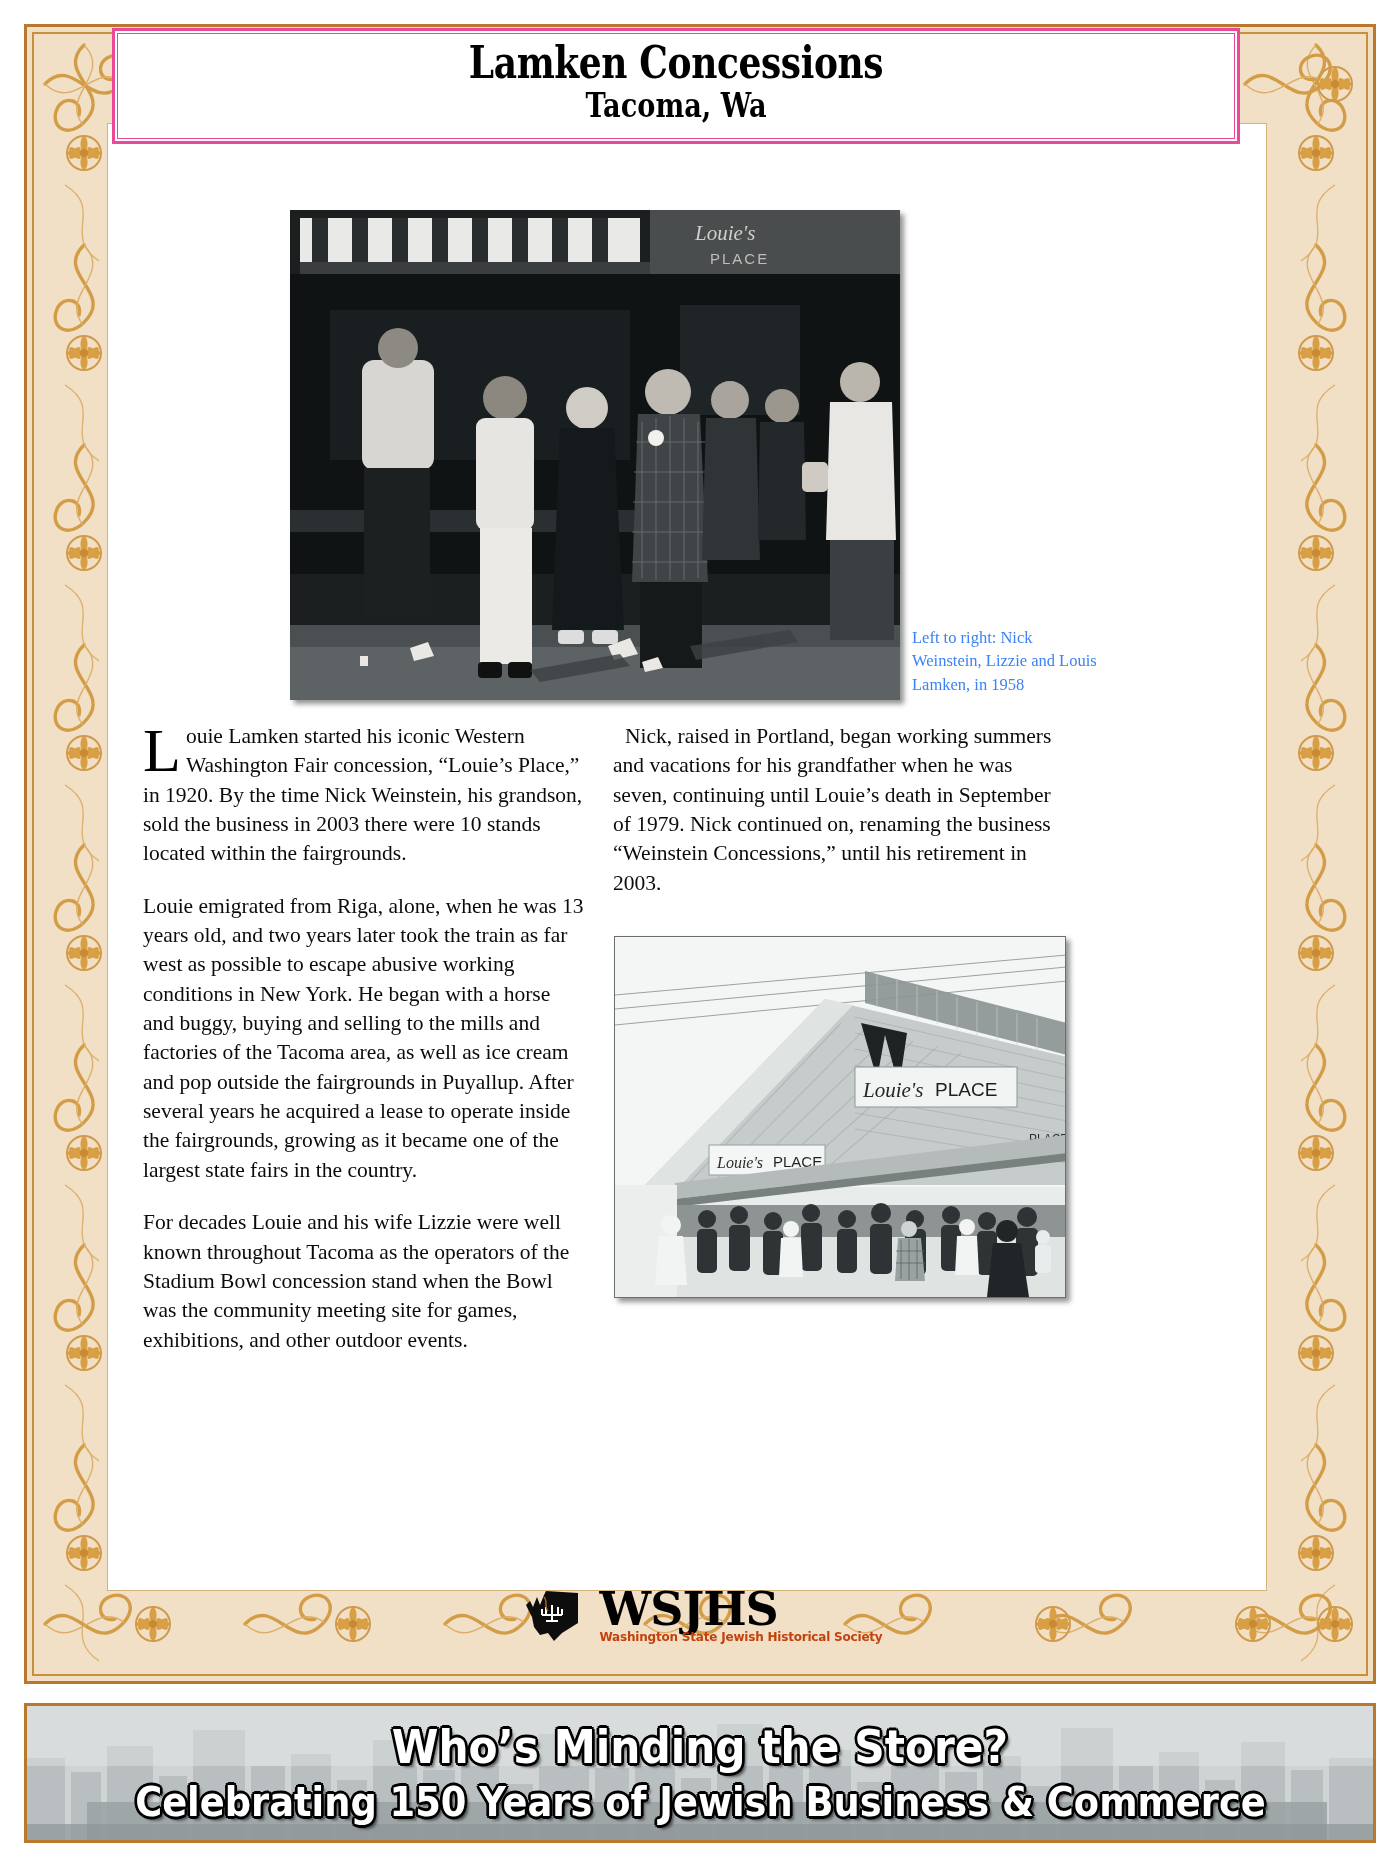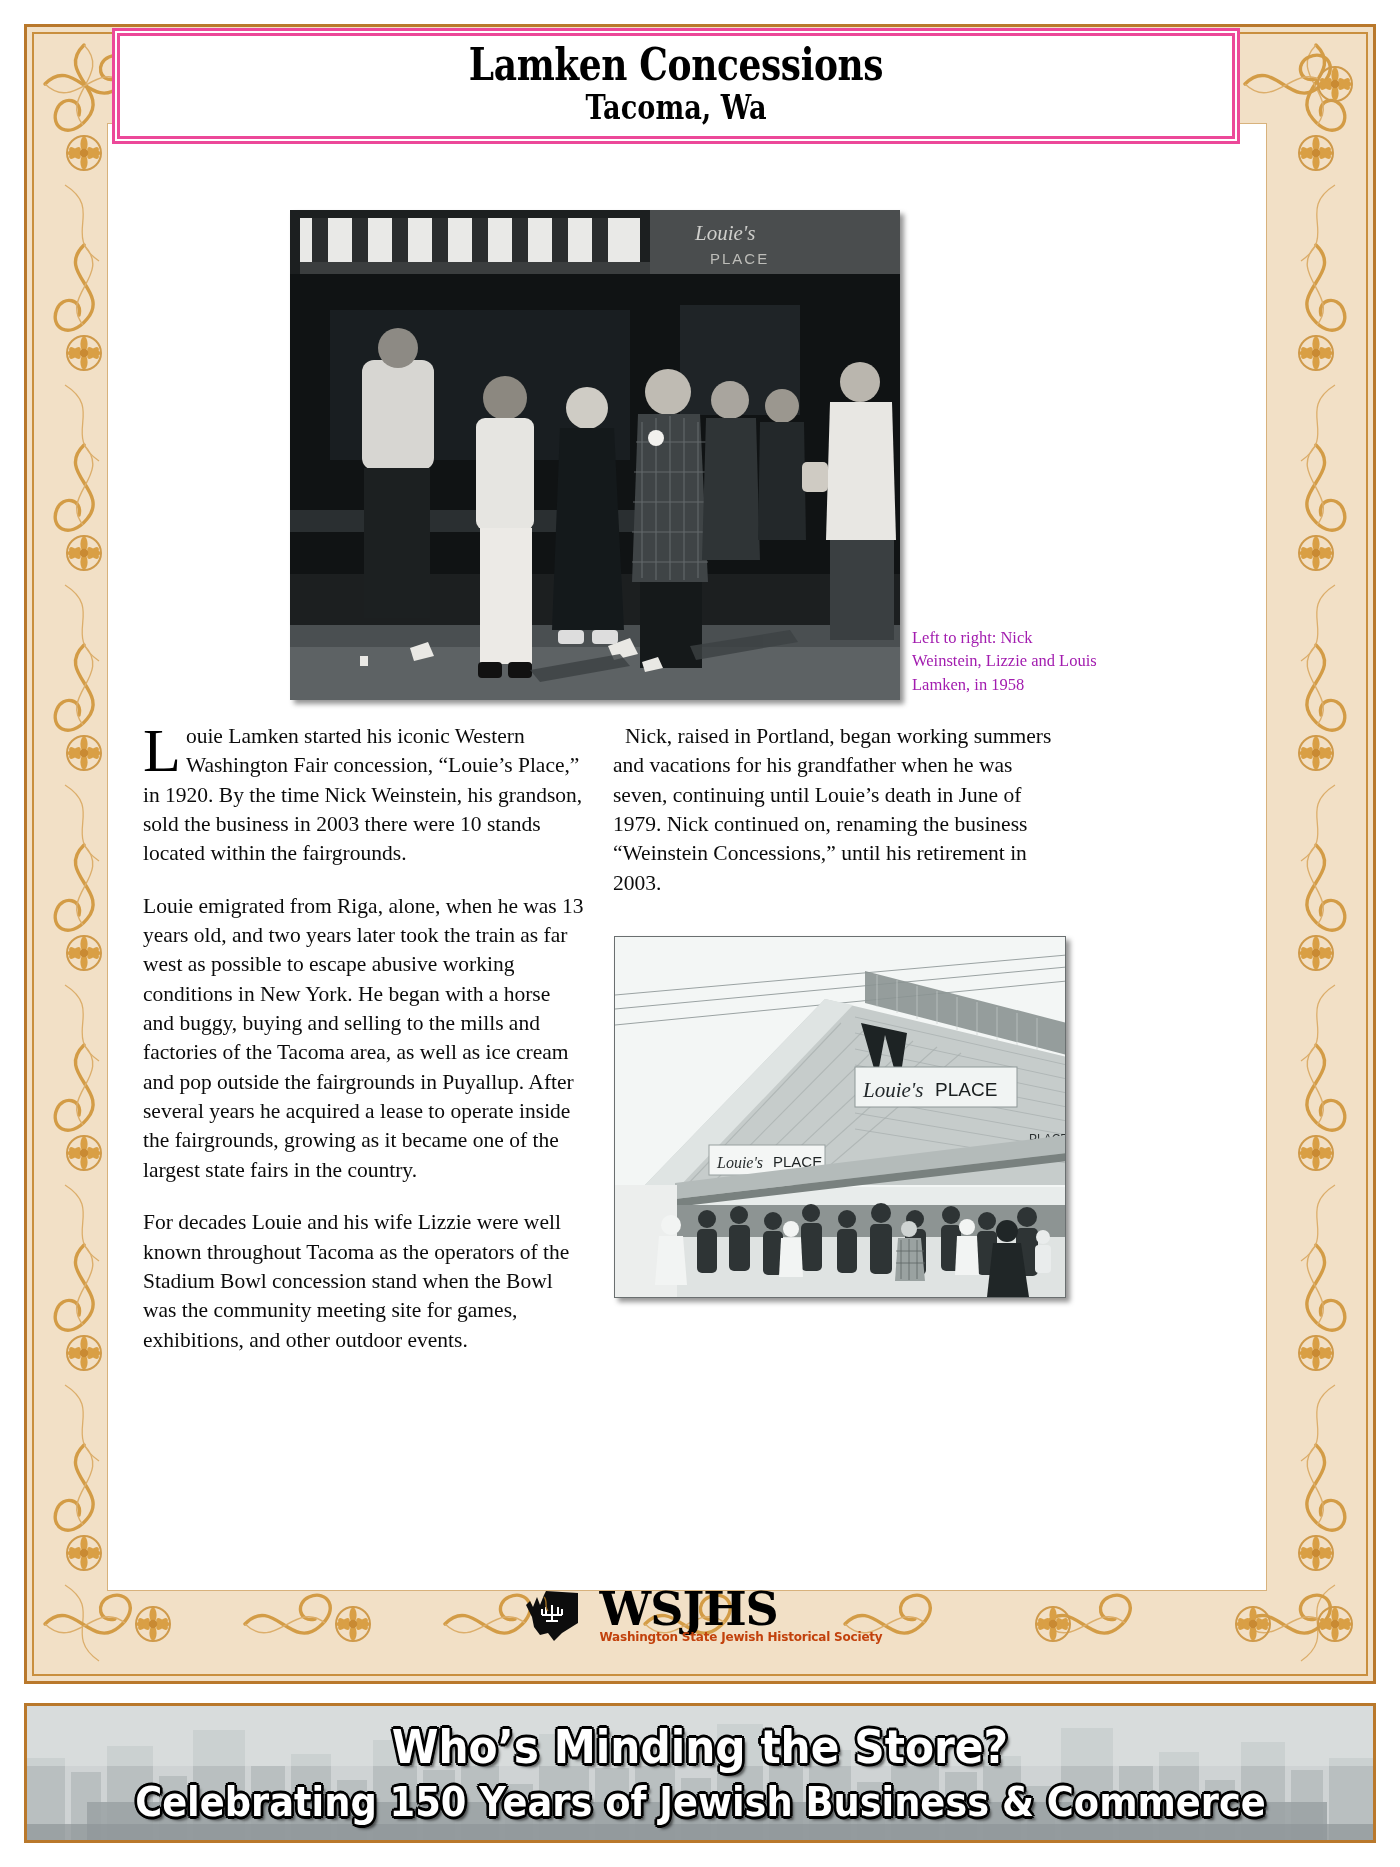--- a/index.html
+++ b/index.html
@@ -59,21 +59,21 @@
   }
 
   
   .title-plate {
     position: absolute;
     left: 112px;
     top: 28px;
     width: 1128px;
     height: 116px;
     background: #ffffff;
-    border: 8px solid #ec4899;
+    border: 6px solid #ec4899;
     outline: 2px solid #ffffff;
     outline-offset: -5px;
     text-align: center;
     z-index: 5;
     padding-top: 4px;
   }
   .title-main {
     font-family: "DejaVu Serif", serif;
     font-weight: 700;
     font-size: 45px;
@@ -105,21 +105,21 @@
     overflow: hidden;
   }
   .photo-caption {
     position: absolute;
     left: 900px;
     top: 598px;
     width: 185px;
     font-family: "Liberation Serif", serif;
     font-size: 16.5px;
     line-height: 1.42;
-    color: #a21caf;
+    color: #3b82f6;
   }
 
   
   .col {
     position: absolute;
     font-family: "Liberation Serif", serif;
     font-size: 21.5px;
     line-height: 1.365;
     color: #0b0b0b;
     text-align: left;
@@ -467,21 +467,21 @@
 
       <div class="col col-left" style="left:35px; top:598px;">
         <p class="dropcap-para">
           <span class="dropcap">L</span><span>ouie Lamken started his iconic Western Washington Fair concession, “Louie’s Place,” in 1920. By the time Nick Weinstein, his grandson, sold the business in 2003 there were 10 stands located within the fairgrounds.</span>
         </p>
         <p>Louie emigrated from Riga, alone, when he was 13 years old, and two years later took the train as far west as possible to escape abusive working conditions in New York. He began with a horse and buggy, buying and selling to the mills and factories of the Tacoma area, as well as ice cream and pop outside the fairgrounds in Puyallup. After several years he acquired a lease to operate inside the fairgrounds, growing as it became one of the largest state fairs in the country.</p>
         <p>For decades Louie and his wife Lizzie were well known throughout Tacoma as the operators of the Stadium Bowl concession stand when the Bowl was the community meeting site for games, exhibitions, and other outdoor events.</p>
       </div>
 
       <div class="col col-right" style="left:505px; top:598px;">
-        <p class="indent">Nick, raised in Portland, began working summers and vacations for his grandfather when he was seven, continuing until Louie’s death in June of 1979. Nick continued on, renaming the business “Weinstein Concessions,” until his retirement in 2003.</p>
+        <p class="indent">Nick, raised in Portland, began working summers and vacations for his grandfather when he was seven, continuing until Louie’s death in September of 1979. Nick continued on, renaming the business “Weinstein Concessions,” until his retirement in 2003.</p>
       </div>
 
       <div class="photo-second" style="left:506px; top:812px;">
         <svg viewBox="0 0 452 362" width="452" height="362">
           <rect width="452" height="362" fill="#e8eceb"></rect>
 
           <rect width="452" height="250" fill="#f3f6f5"></rect>
 
           <g stroke="#9aa2a2" stroke-width="1">
             <path d="M0 58 L452 18"></path>

